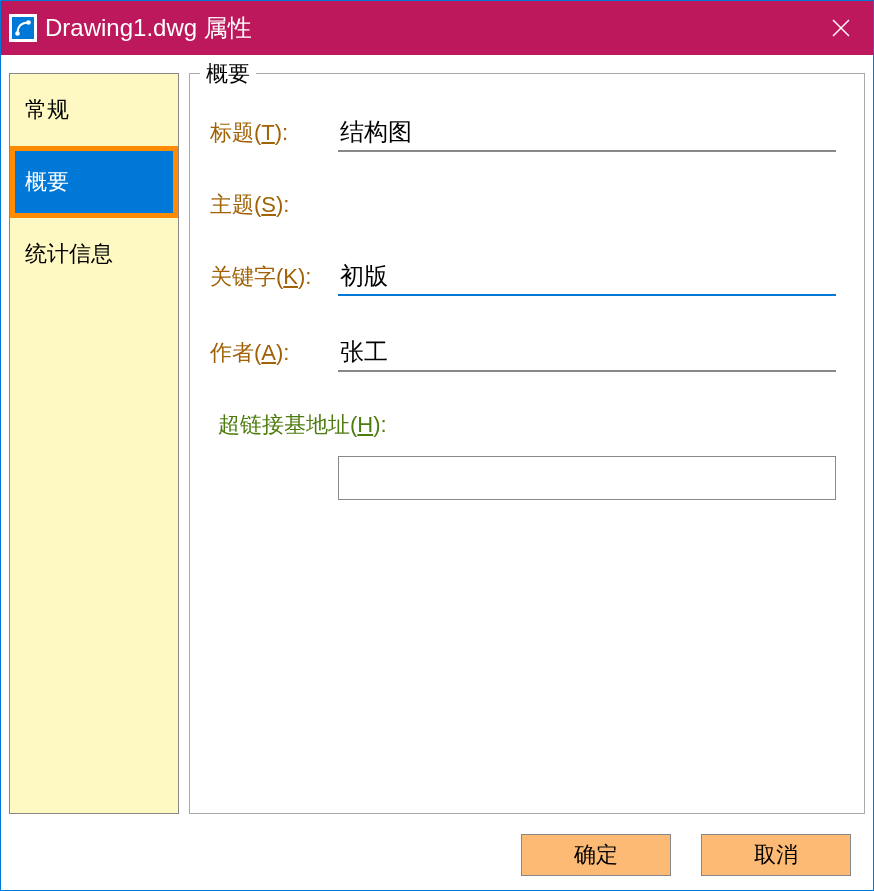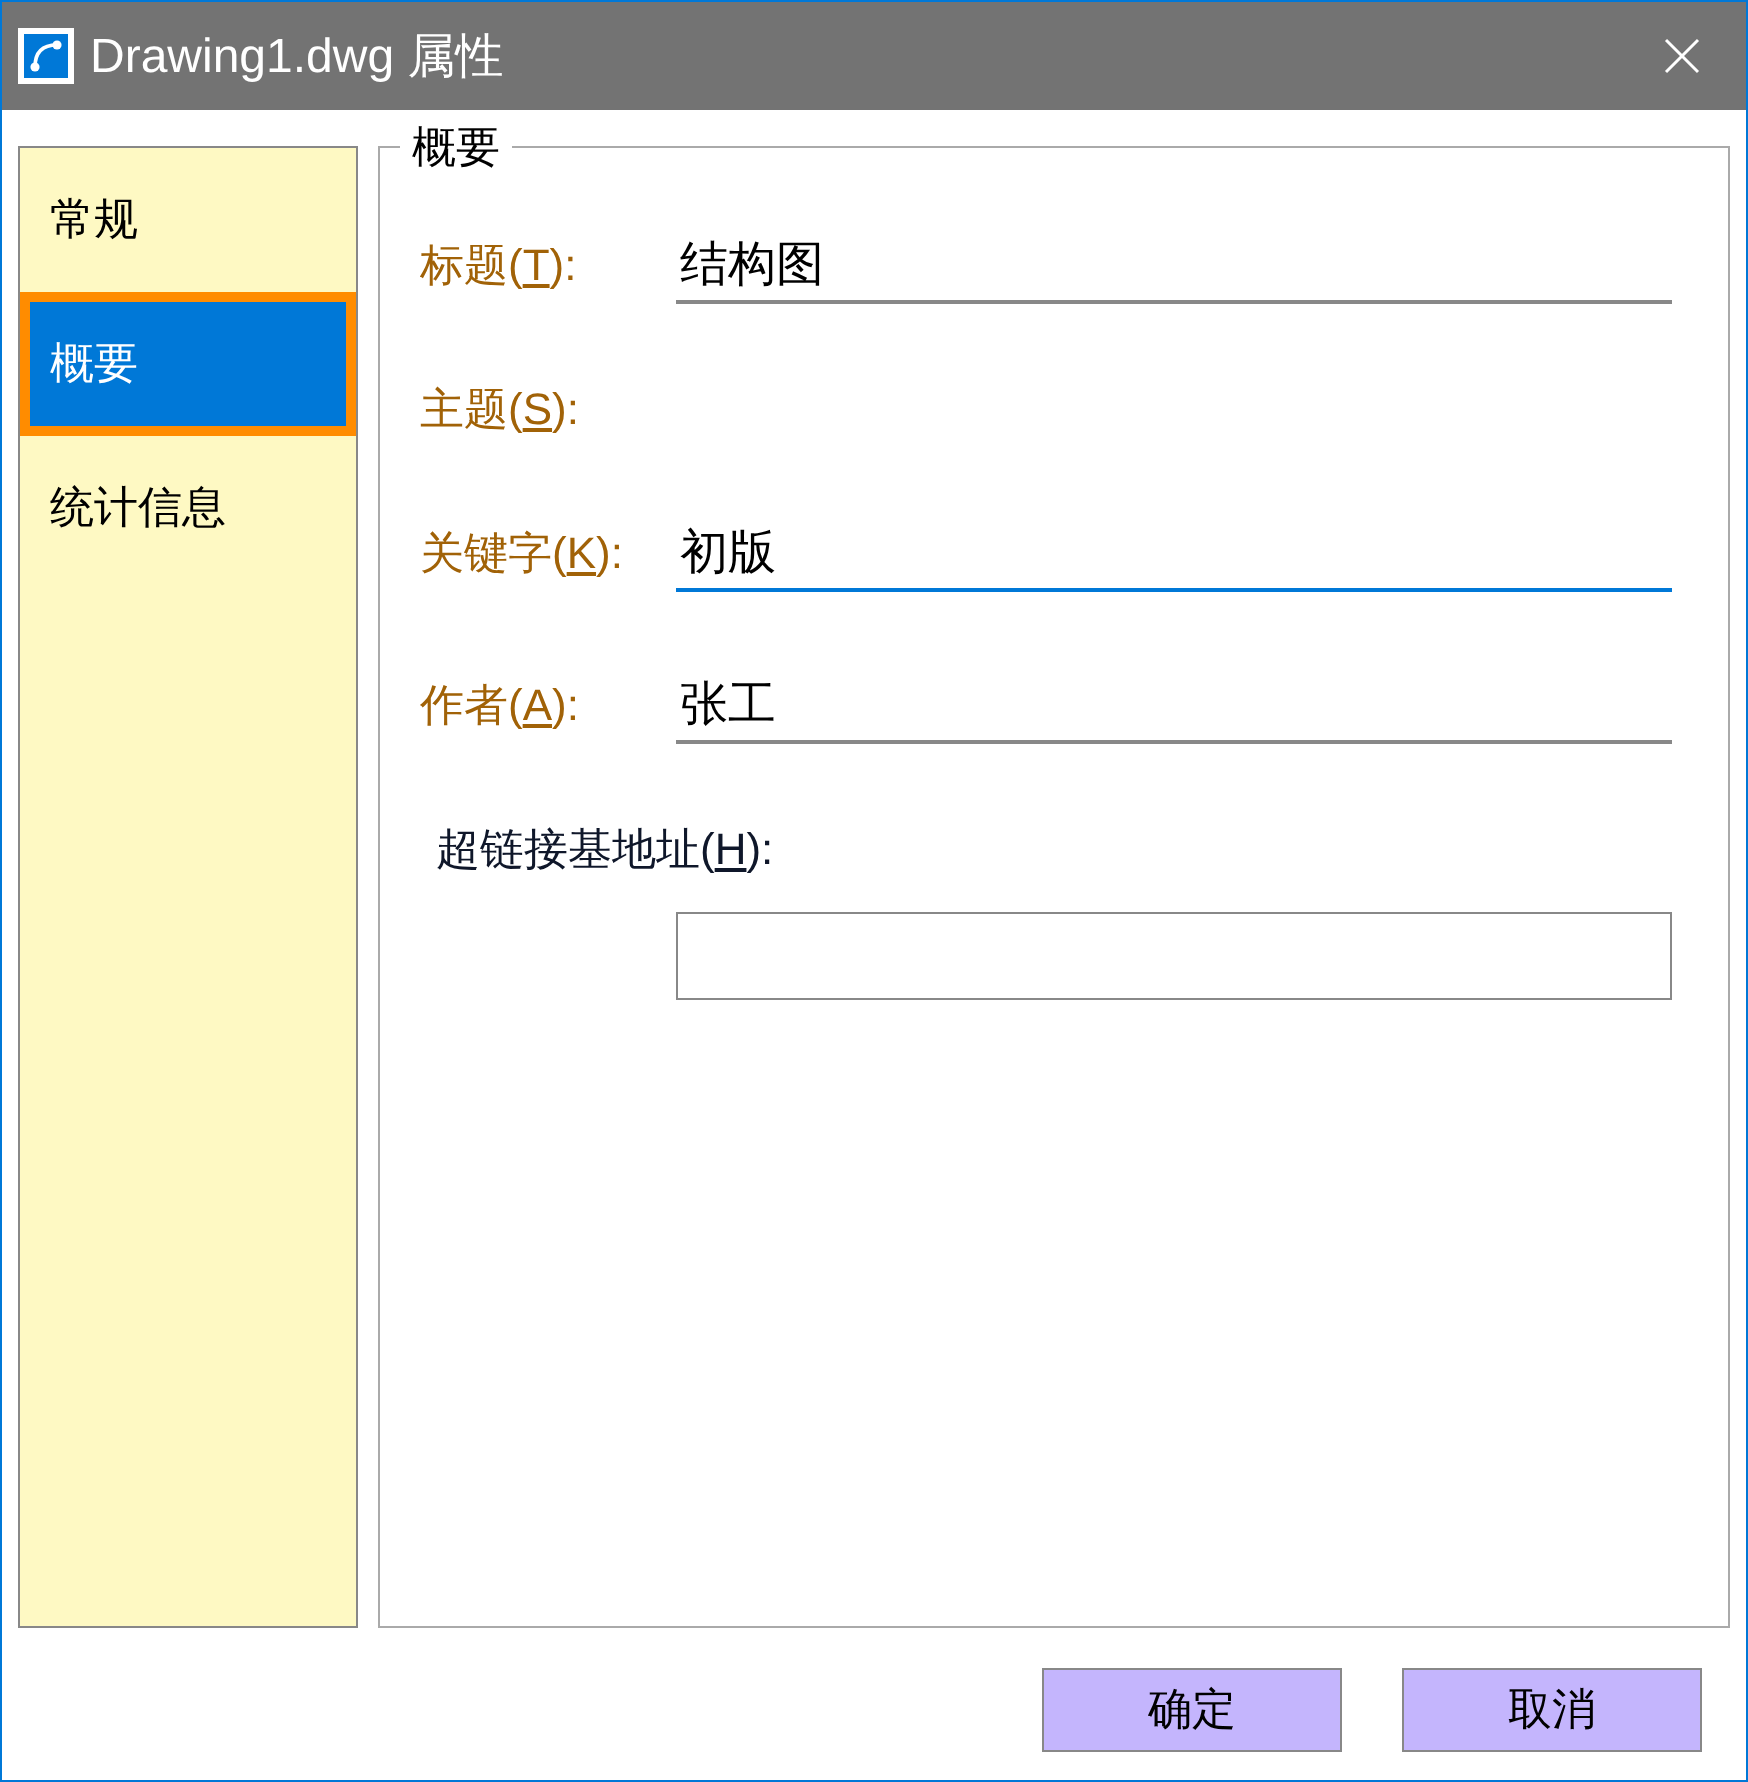--- a/index.html
+++ b/index.html
@@ -16,21 +16,21 @@
     }
     .window {
       width: 874px;
       height: 891px;
       border: 1px solid #0078d7;
       background: #ffffff;
       display: flex;
       flex-direction: column;
     }
     .titlebar {
-      background: #737373;
+      background: #be185d;
       color: #ffffff;
       height: 54px;
       display: flex;
       align-items: center;
       padding: 0 8px;
     }
     .titlebar-icon {
       width: 28px;
       height: 28px;
       background: #ffffff;
@@ -177,21 +177,21 @@
     .scroll-arrow {
       color: #606060;
       font-size: 14px;
       user-select: none;
     }
     .hyperlink-section {
       margin-top: 18px;
     }
     .hyperlink-label {
       font-size: 22px;
-      color: #0f172a;
+      color: #4d7c0f;
       margin-bottom: 16px;
       padding-left: 8px;
     }
     .hyperlink-input {
       width: 100%;
       margin-left: 128px;
       width: calc(100% - 128px);
       border: 1px solid #888;
       font-size: 22px;
       padding: 8px 6px;
@@ -202,21 +202,21 @@
     .footer {
       display: flex;
       justify-content: flex-end;
       gap: 30px;
       padding: 12px 22px 14px 0;
     }
     .btn {
       width: 150px;
       height: 42px;
       border: 1px solid #888;
-      background: #c4b5fd;
+      background: #fdba74;
       font-size: 22px;
       cursor: pointer;
       font-family: inherit;
     }
   </style>
 </head>
 <body>
 
 <div class="window">
   <div class="titlebar">

